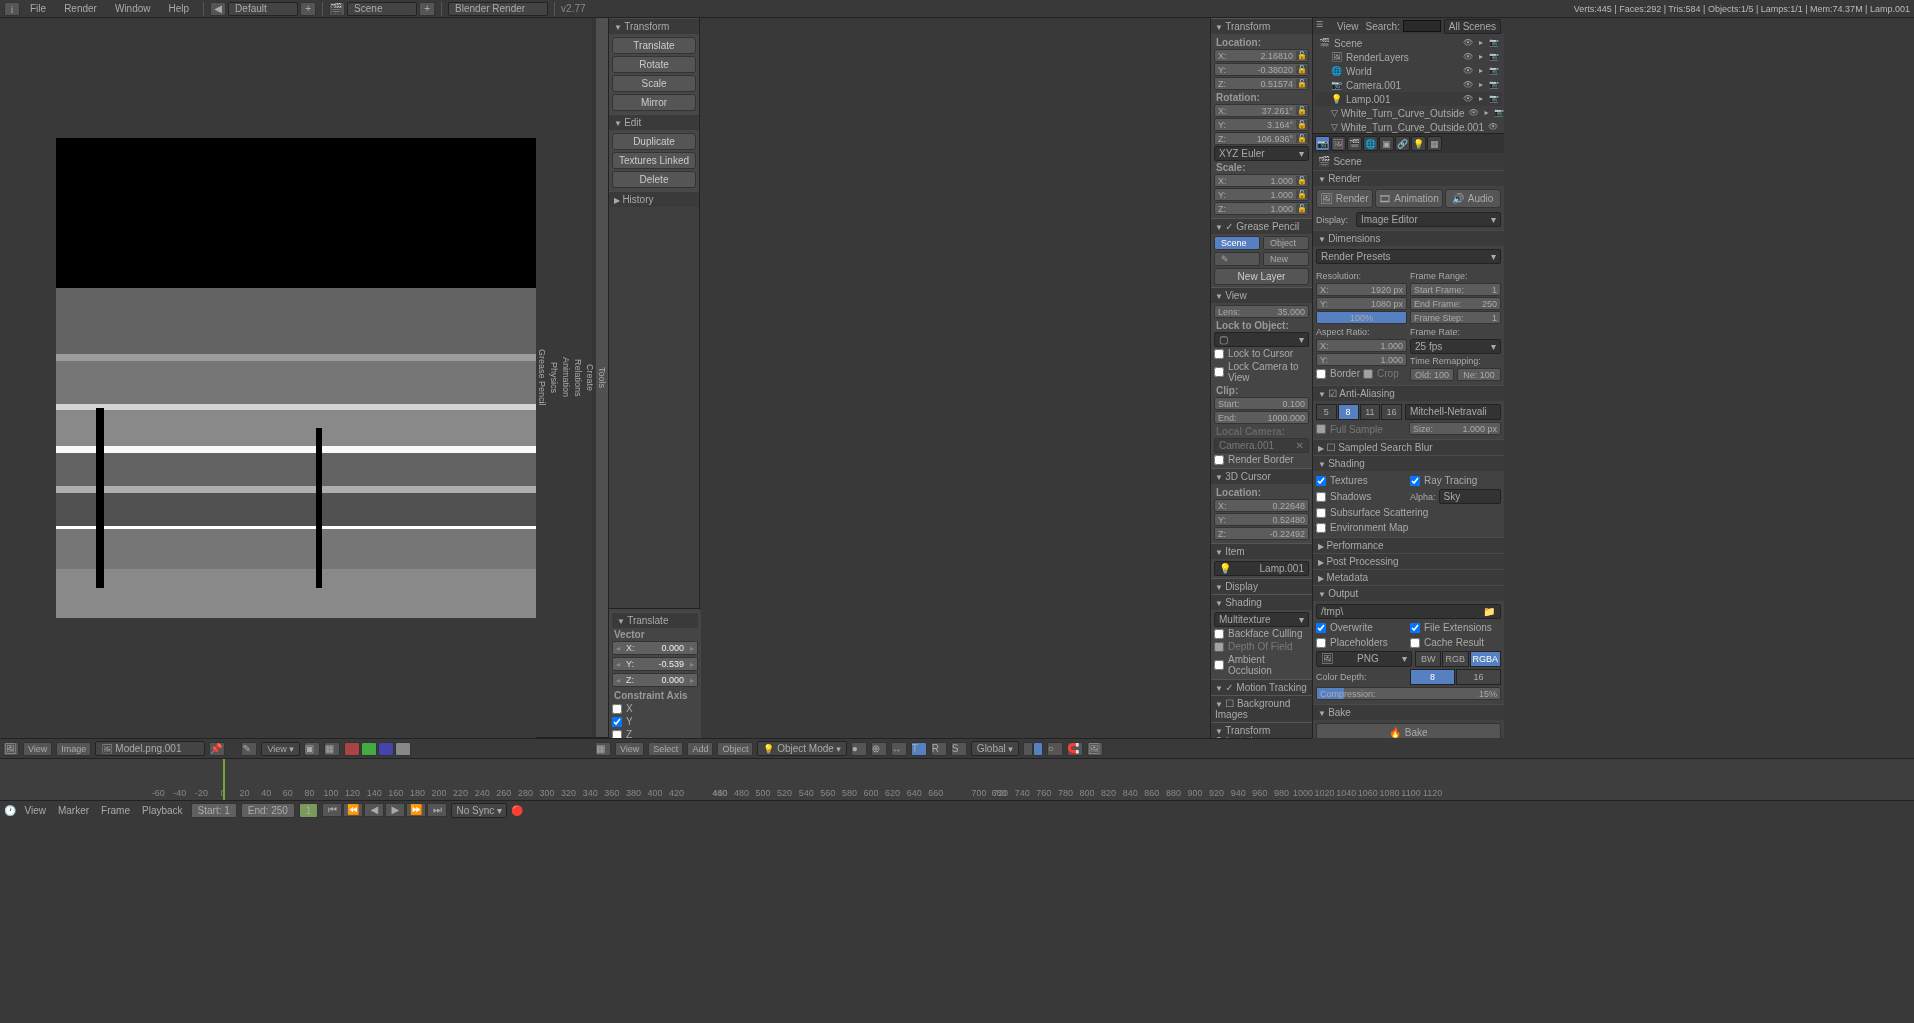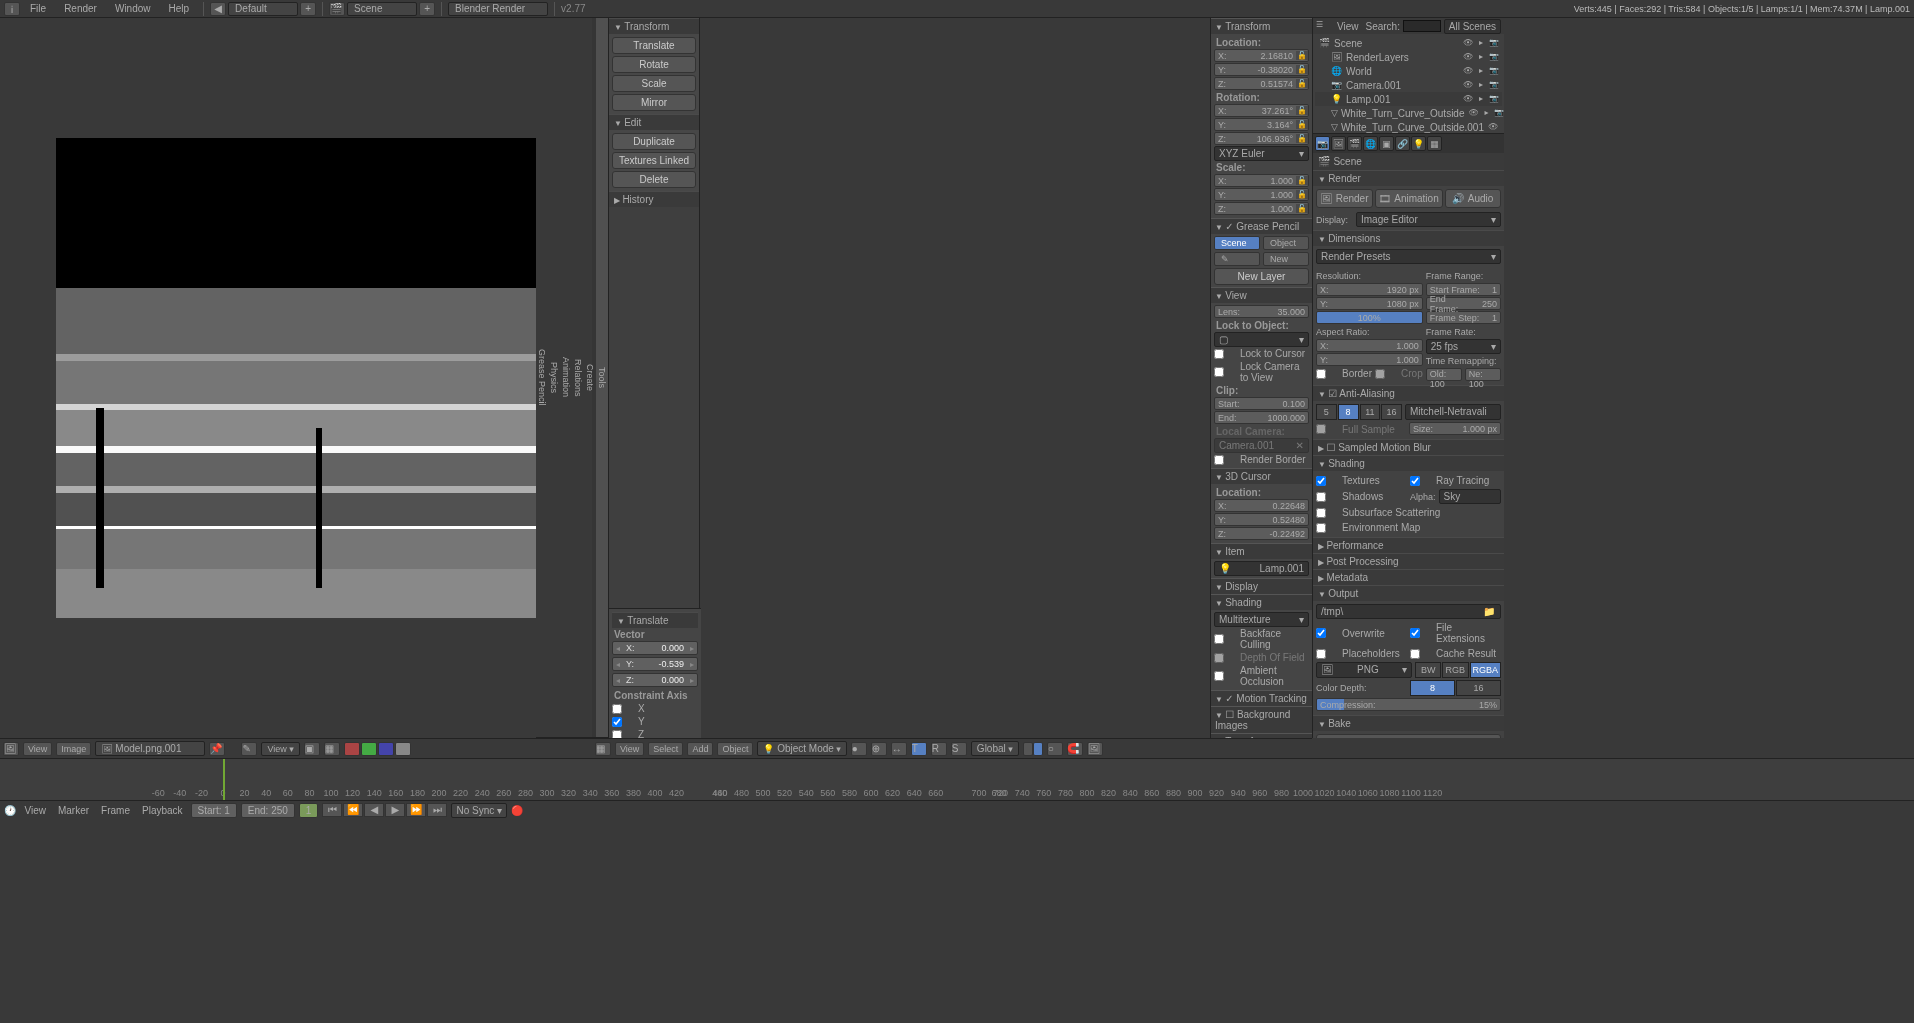--- a/index.html
+++ b/index.html
@@ -60,21 +60,21 @@
 .panel-hdr.collapsed::before { content:'▶ '; }
 .panel-body { background: #474747; padding: 3px; display:flex; flex-direction:column; gap:2px; }
 .btn { background: #555; border:1px solid #333; border-radius:3px; padding: 2px 4px; font-size:10px; text-align:center; color:#ccc; cursor:pointer; }
 
 
 .op-panel { position:absolute; bottom:0; left:0; width:92px; background:#454545; border-top:1px solid #222; padding:3px; max-height:130px; overflow:hidden; }
 .field-row { display:flex; align-items:center; background:#606060; border:1px solid #333; border-radius:2px; margin-bottom:2px; height:14px; }
 .field-row .lbl { padding:0 3px; font-size:9px; color:#ddd; }
 .field-row .val { margin-left:auto; padding:0 3px; font-size:9px; color:#eee; }
 .field-row .arrow { width:10px; text-align:center; color:#888; font-size:8px; }
-.chk { display:flex; align-items:center; gap:16px; padding:1px 0; font-size:10px; }
+.chk { display:flex; align-items:center; gap:4px; padding:1px 0; font-size:10px; }
 .chk input { width:10px; height:10px; }
 
 
 .npanel { width: 102px; background: #454545; border-left:1px solid #222; overflow:hidden; font-size:10px; }
 .npanel .sec-title { background:#3a3a3a; padding:2px 4px; border-top:1px solid #555; }
 .npanel .sec-title::before { content:'▼ '; font-size:8px; }
 .npanel .sec-body { padding:2px 3px; }
 .sub-lbl { padding:1px 2px; font-size:10px; color:#999;font-weight:bold; }
 .num-field { display:flex; background:#5c5c5c; border:1px solid #333; border-radius:2px; margin-bottom:1px; height:13px; align-items:center; }
 .num-field .l { padding:0 3px; font-size:9px; }
@@ -599,21 +599,21 @@
               <input type="checkbox" style="">
               <span>Full Sample</span>
             </div>
           <div class="num-field">
               <span class="l">Size:</span>
               <span class="v">1.000 px</span>
             </div>
         </div>
       </div>
 
-      <div class="panel-hdr collapsed">☐ <span>Sampled Motion Blur</span></div>
+      <div class="panel-hdr collapsed">☐ <span>Sampled Search Blur</span></div>
 
       <div class="panel-hdr">Shading</div>
       <div class="panel-body">
         <div class="row-2">
           <div class="chk">
               <input type="checkbox" checked="" style="">
               <span>Textures</span>
             </div>
           <div class="chk">
               <input type="checkbox" checked="" style="">

